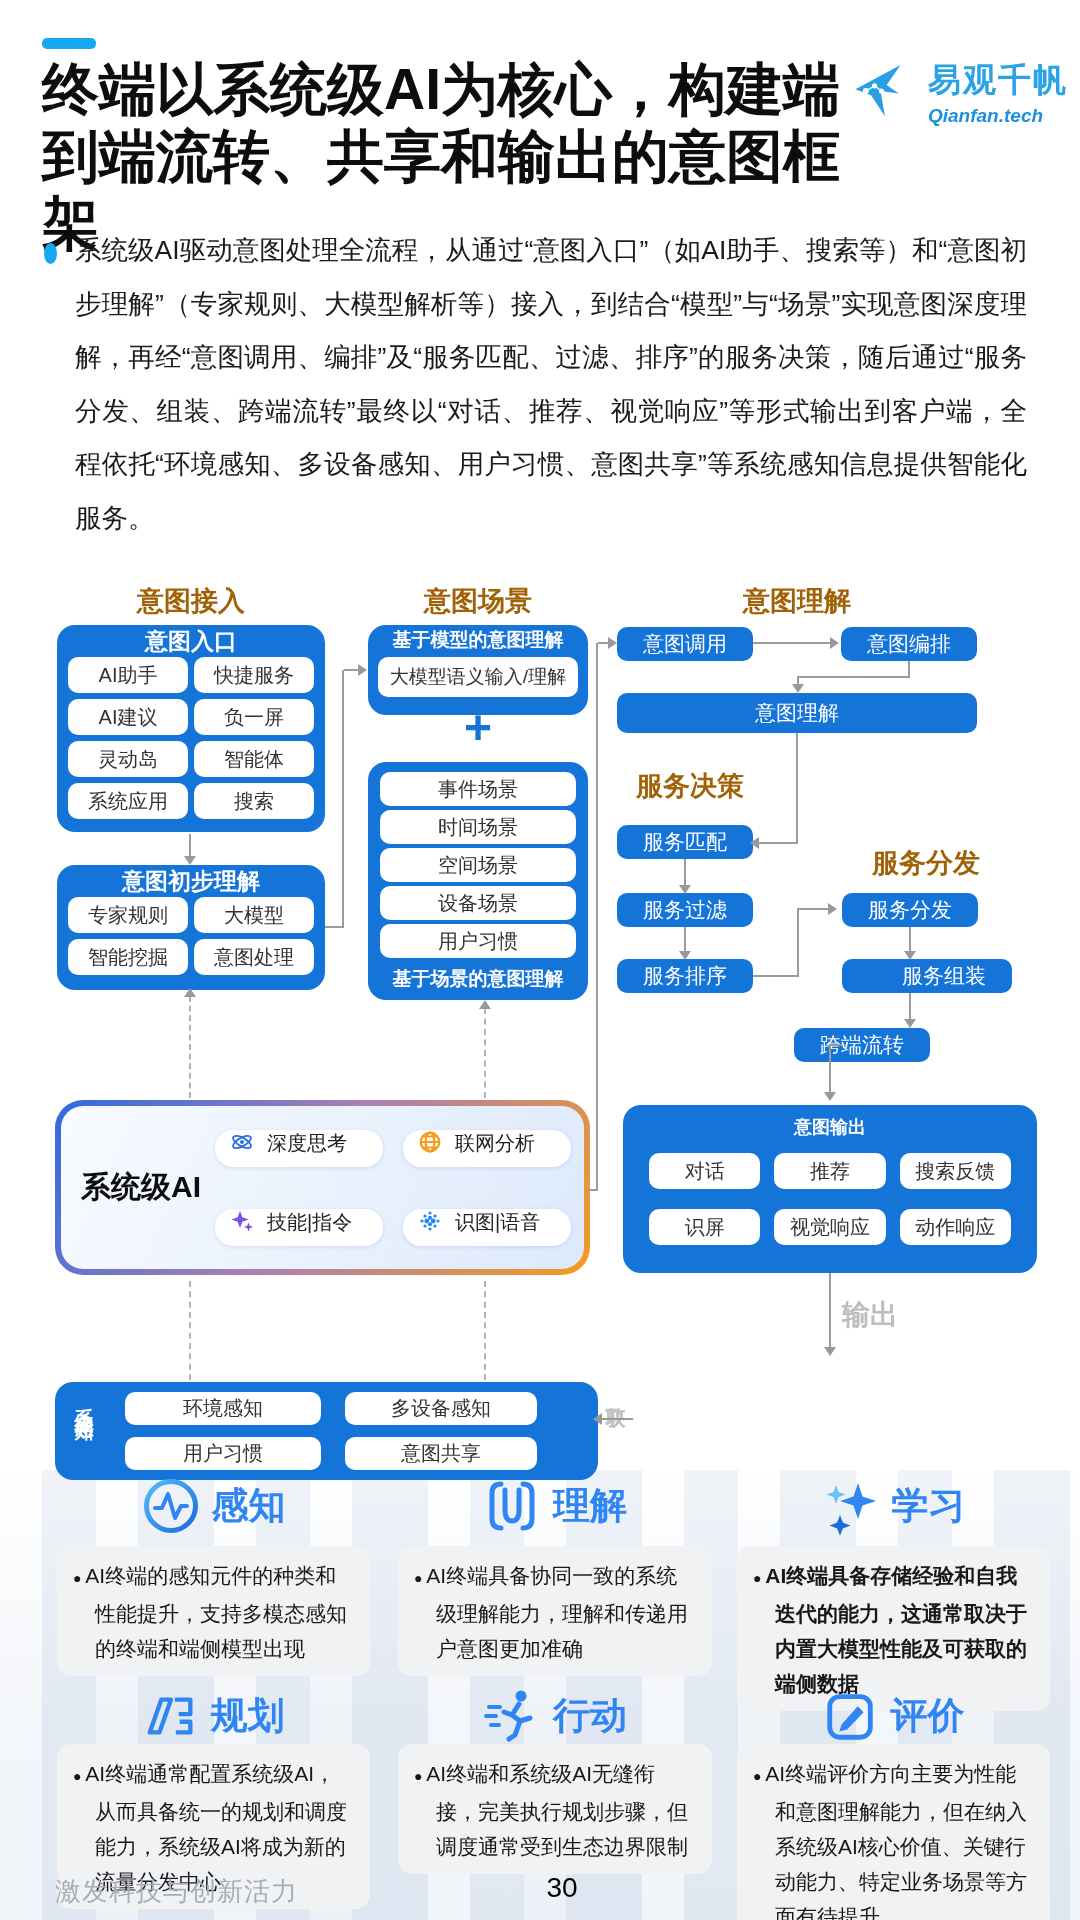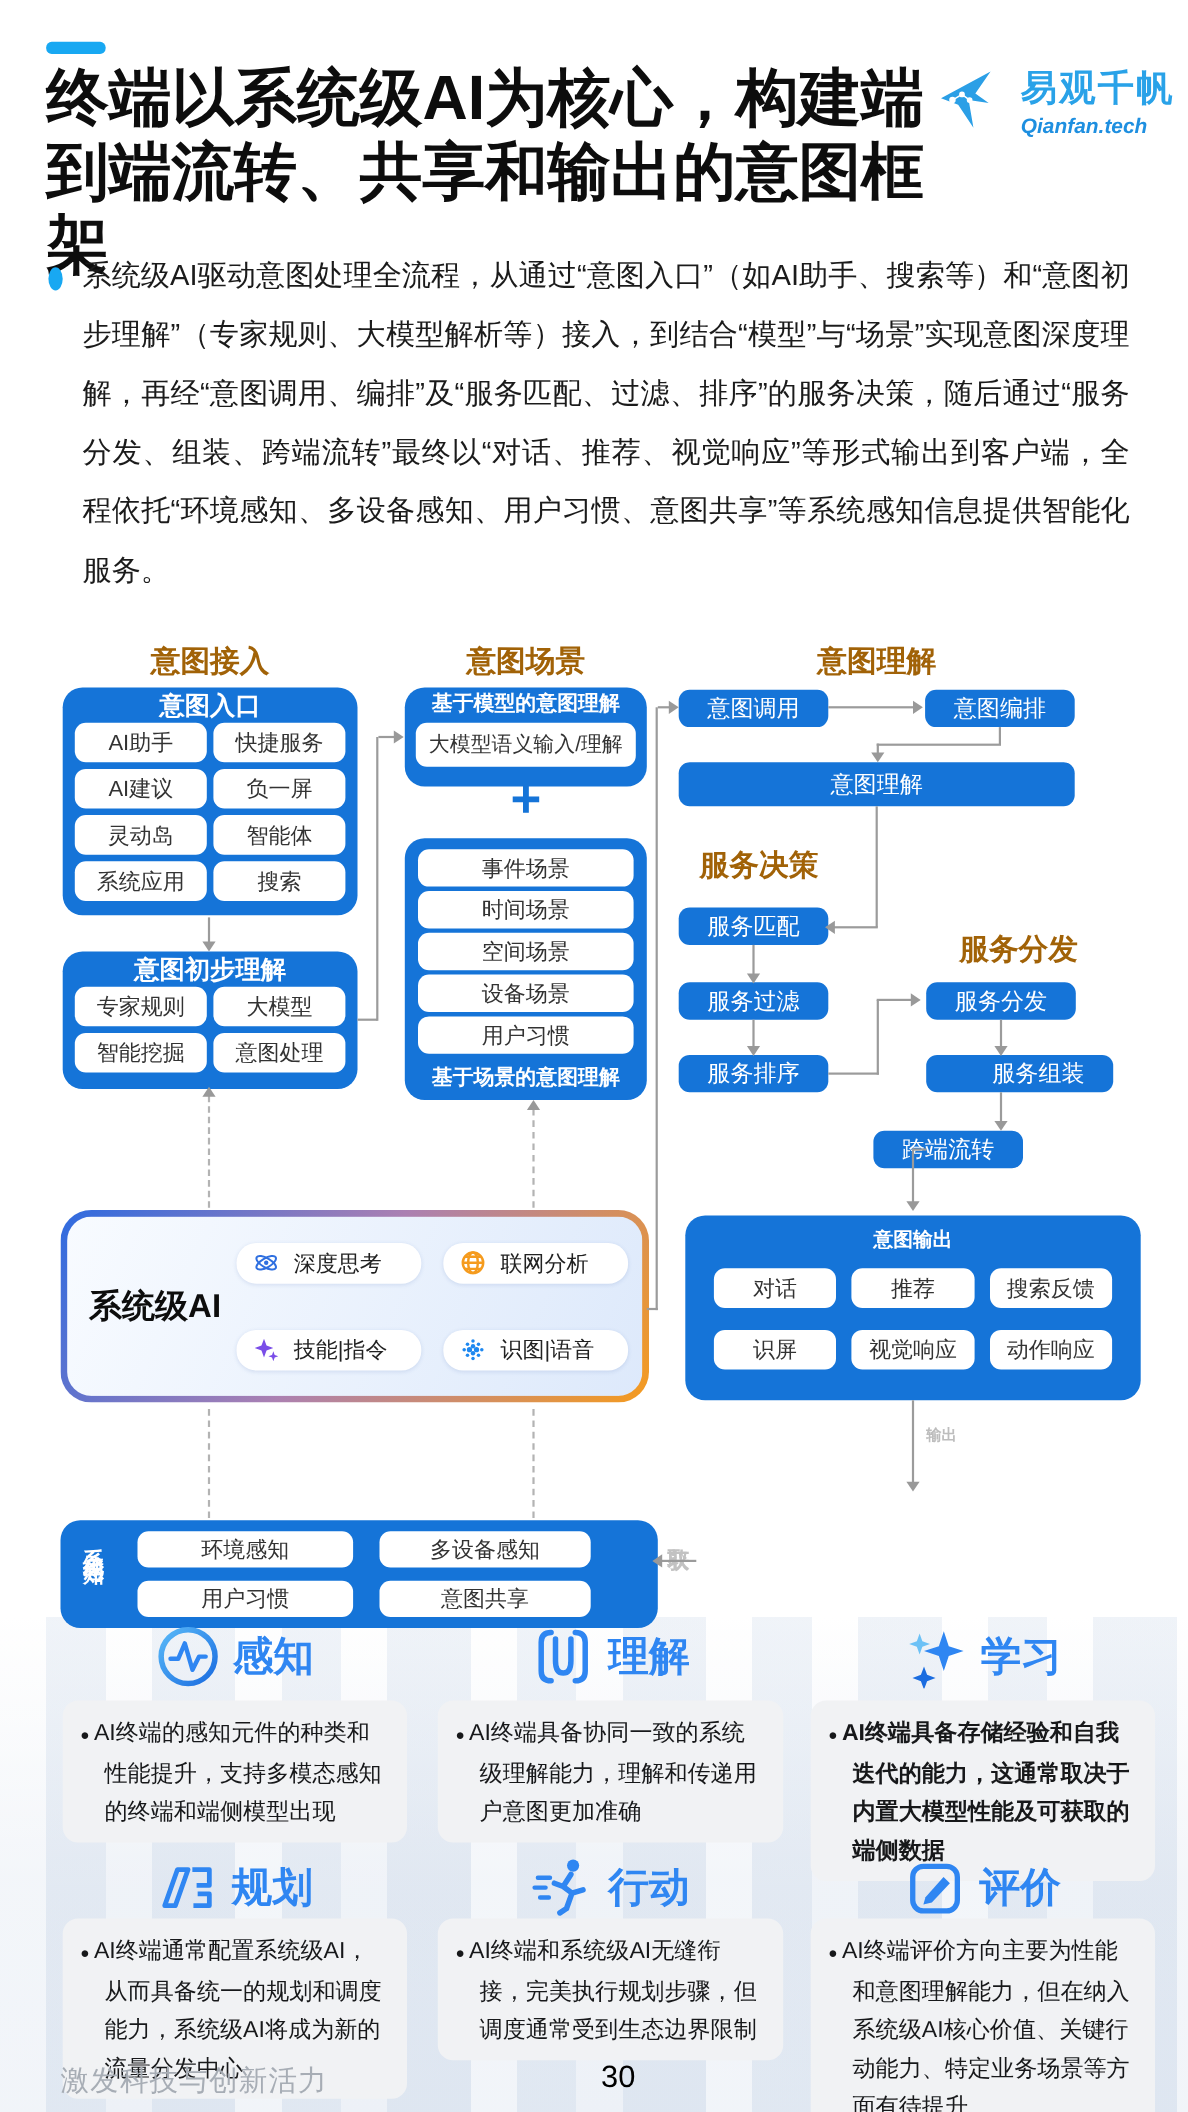--- a/index.html
+++ b/index.html
@@ -39,29 +39,29 @@
   .tu{border-left:6px solid transparent;border-right:6px solid transparent;border-bottom:9px solid #999;}
   .tr{border-top:6px solid transparent;border-bottom:6px solid transparent;border-left:9px solid #999;}
   .tl{border-top:6px solid transparent;border-bottom:6px solid transparent;border-right:9px solid #999;}
   
   .sysai{position:absolute;left:55px;top:1100px;width:535px;height:175px;border:6px solid transparent;border-radius:28px;
     background:linear-gradient(115deg,#f8fbff 0%,#dde9fb 100%) padding-box,
                linear-gradient(125deg,#2e6be0 0%,#ab80b2 48%,#f59b1e 100%) border-box;
     display:flex;align-items:center;box-sizing:border-box;}
   .sysai-label{font-size:30px;font-weight:900;color:#0d0d0d;margin:0 10px 0 20px;white-space:nowrap;}
   .sysai-grid{display:grid;grid-template-columns:168px 168px;gap:42px 20px;margin-left:4px;}
-  .schip{background:#fff;border-radius:18px;height:37px;display:flex;align-items:center;gap:13px;
+  .schip{background:#fff;border-radius:18px;height:37px;display:flex;align-items:flex-start;gap:13px;
          padding-left:15px;font-size:20px;color:#222;box-shadow:0 1px 4px rgba(40,80,160,.15);}
   
   .outgrid{display:grid;grid-template-columns:1fr 1fr 1fr;gap:20px 14px;margin:14px 26px 0;}
   .vtext{writing-mode:vertical-rl;text-orientation:upright;}
   .senselabel{font-size:19px;font-weight:800;color:#fff;letter-spacing:5px;margin:10px 6px 10px 16px;}
   .sensegrid{display:grid;grid-template-columns:196px 192px;gap:12px 24px;align-content:center;margin-left:22px;}
   .glabel{position:absolute;font-size:20px;font-weight:700;color:#c2c2c2;line-height:1.15;}
-  .outlabel{position:absolute;left:842px;top:1296px;font-size:14px;font-weight:700;color:#bdbdbd;}
+  .outlabel{position:absolute;left:842px;top:1296px;font-size:28px;font-weight:700;color:#bdbdbd;}
   
   .fhead{position:absolute;height:64px;display:flex;align-items:center;justify-content:center;gap:12px;}
   .flabel{font-size:37px;font-weight:900;color:#2f86f2;}
   .fcard{position:absolute;background:#f1f2f4;border-radius:14px;padding:12px 16px 10px;box-sizing:border-box;}
   .fcard p{margin:0;font-size:21px;line-height:35px;color:#17181a;padding-left:22px;text-indent:-22px;}
   .fcard p::before{content:"● ";font-size:14px;}
   
   .footer-left{position:absolute;left:55px;top:1874px;font-size:26px;color:#a7adb5;letter-spacing:1px;}
   .page-num{position:absolute;left:527px;top:1872px;width:70px;text-align:center;font-size:28px;color:#000000;}
 </style>

